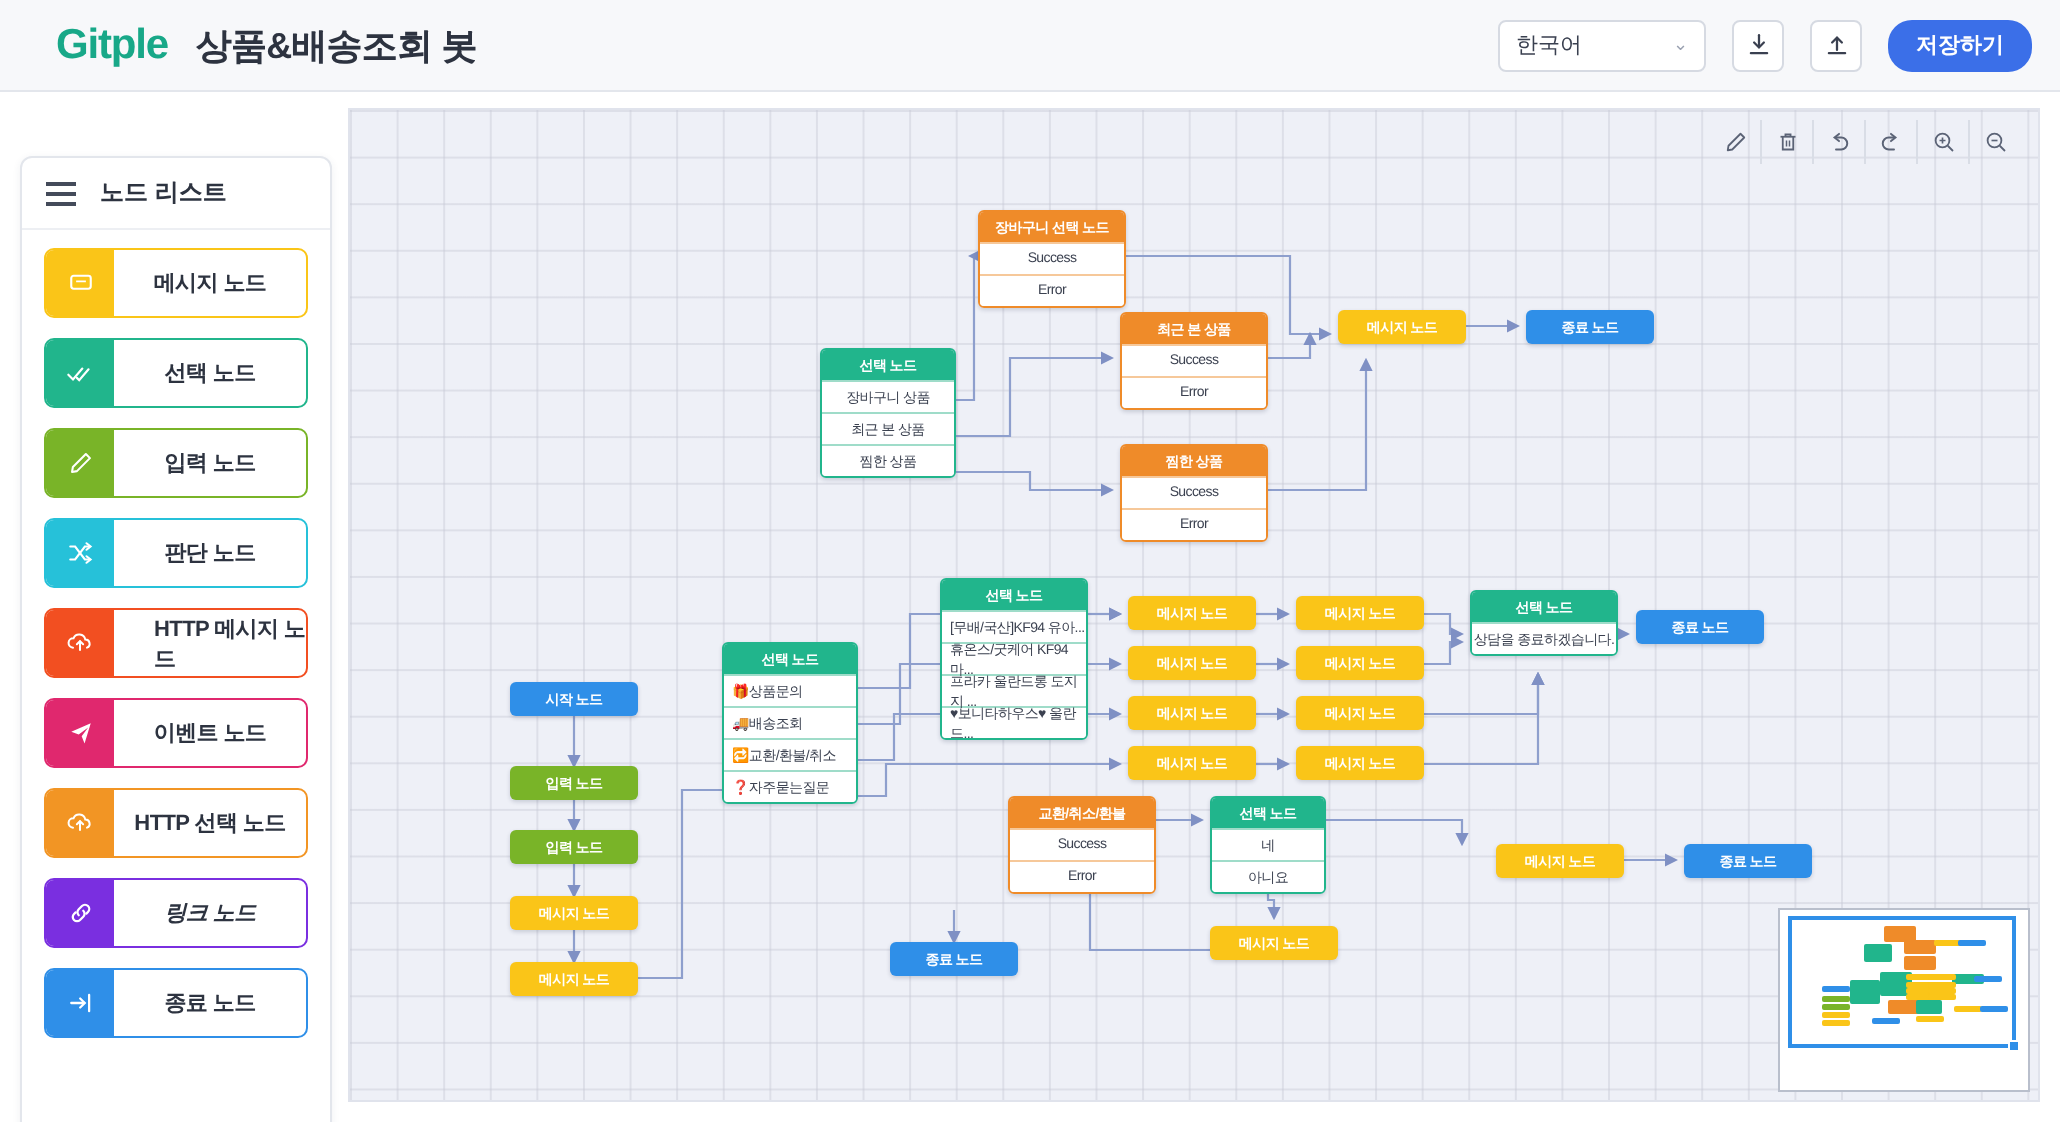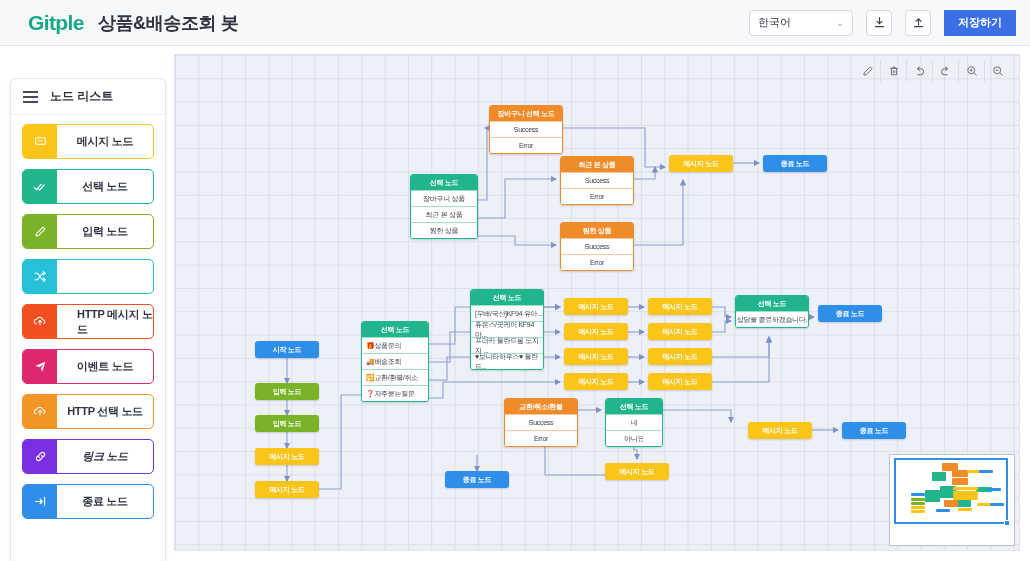--- a/index.html
+++ b/index.html
@@ -32,21 +32,21 @@
     background: #fff; display: flex; align-items: center;
     padding: 0 8px; font-size: 11px; color: #3a4050;
   }
   .lang-select .caret { margin-left: auto; color: #9aa1b1; font-size: 9px; }
   .icon-btn {
     width: 26px; height: 26px; border: 1px solid #d6dae2; border-radius: 4px;
     background: #fff; display: flex; align-items: center; justify-content: center;
     color: #3a4050;
   }
   .save-btn {
-    height: 26px; padding: 0 14px; border-radius: 0; background: #3b6fe8;
+    height: 26px; padding: 0 14px; border-radius: 12px; background: #3b6fe8;
     color: #fff; font-size: 11px; font-weight: bold; display: flex;
     align-items: center; justify-content: center; border: none;
     font-family: inherit;
   }
 
   
   .sidebar {
     position: absolute; top: 54px; left: 10px; width: 156px; height: 497px;
     background: #fff; border: 1px solid #e3e6ec; border-radius: 6px;
     box-shadow: 0 1px 4px rgba(40,50,80,.07);
@@ -212,20 +212,21 @@
         </div>
         <div class="node-item" style="border: 1px solid rgb(38, 193, 217);">
           <span class="ico" style="background: rgb(38, 193, 217);">
             <svg width="14" height="13" viewBox="0 0 16 16" fill="none" stroke="#fff" stroke-width="1.3" stroke-linecap="round">
               <path d="M2 4h3l6 8h3"></path>
               <path d="M2 12h3l6-8h3"></path>
               <path d="M12 2l2.5 2L12 6"></path>
               <path d="M12 10l2.5 2L12 14"></path>
             </svg>
           </span>
+          <span class="lbl">판단 노드</span>
         </div>
         <div class="node-item" style="border: 1px solid rgb(242, 79, 33); gap: 20px;">
           <span class="ico" style="background: rgb(242, 79, 33);">
             <svg width="14" height="13" viewBox="0 0 18 16" fill="none" stroke="#fff" stroke-width="1.3" stroke-linecap="round">
               <path d="M4.5 11a3 3 0 01.3-6 4 4 0 017.6.8A2.7 2.7 0 0113.5 11"></path>
               <path d="M9 12.5V7"></path>
               <path d="M7 8.8L9 6.8l2 2"></path>
             </svg>
           </span>
           <span class="lbl">HTTP 메시지 노드</span>

